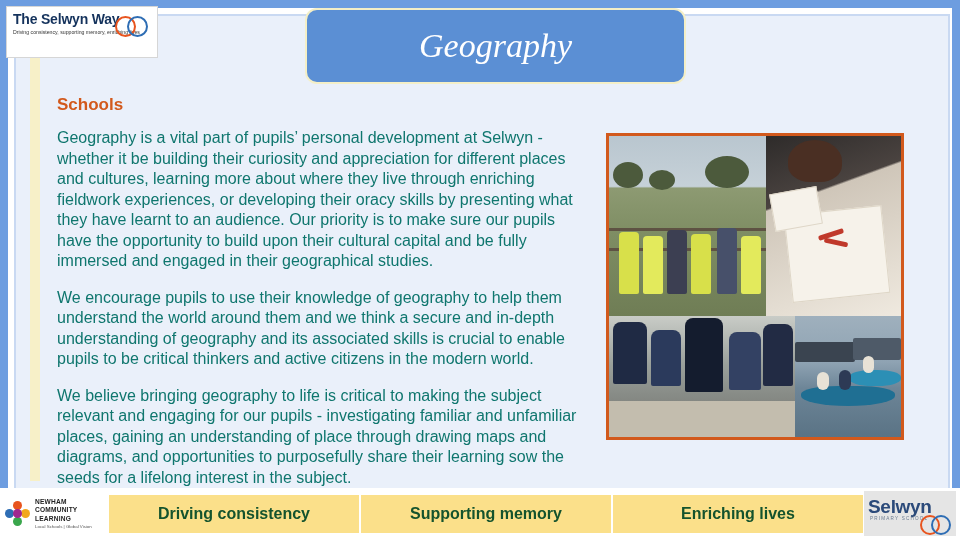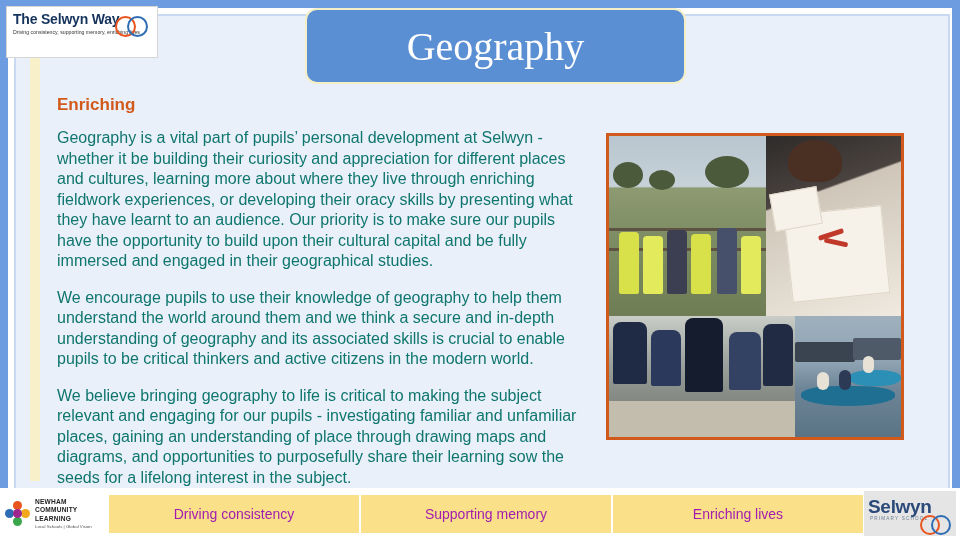--- a/index.html
+++ b/index.html
@@ -94,21 +94,22 @@
     background: #5b8fd4;
     border: 2px solid #f4efc7;
     border-radius: 12px;
     display: flex;
     align-items: center;
     justify-content: center;
     z-index: 30;
   }
   .title-text {
     font-family: "Liberation Serif", serif;
-    font-size: 40px;
+    font-style: italic;
+    font-size: 34px;
     color: #ffffff;
     font-weight: normal;
   }
 
   
   .left-stripe {
     position: absolute;
     left: 30px; top: 26px;
     width: 10px; height: 455px;
     background: #f7f0c8;
@@ -224,23 +225,23 @@
     position: absolute;
     top: 7px; height: 38px;
     background: #fbe08a;
     display: flex;
     align-items: center;
     justify-content: center;
     border-right: 1px solid #ffffff;
     box-sizing: border-box;
   }
   .strap span {
-    font-size: 14px;
-    font-weight: normal;
-    color: #a21caf;
+    font-size: 16px;
+    font-weight: bold;
+    color: #14532d;
   }
   .strap.s1 { left: 109px; width: 251px; }
   .strap.s2 { left: 361px; width: 251px; }
   .strap.s3 { left: 613px; width: 251px; }
 
   
   .newham {
     position: absolute;
     left: 2px; bottom: 4px;
     width: 100px; height: 45px;
@@ -337,21 +338,21 @@
     <div class="logo-rings">
       <div class="ring r1"></div>
       <div class="ring r2"></div>
     </div>
   </div>
 
   <div class="title-banner">
     <div class="title-text">Geography</div>
   </div>
 
-  <div class="overview-heading">Enriching</div>
+  <div class="overview-heading">Schools</div>
 
   <div class="body-col">
     <p>Geography is a vital part of pupils’ personal development at Selwyn - whether it be building their curiosity and appreciation for different places and cultures, learning more about where they live through enriching fieldwork experiences, or developing their oracy skills by presenting what they have learnt to an audience. Our priority is to make sure our pupils have the opportunity to build upon their cultural capital and be fully immersed and engaged in their geographical studies.</p>
     <p>We encourage pupils to use their knowledge of geography to help them understand the world around them and we think a secure and in-depth understanding of geography and its associated skills is crucial to enable pupils to be critical thinkers and active citizens in the modern world.</p>
     <p>We believe bringing geography to life is critical to making the subject relevant and engaging for our pupils - investigating familiar and unfamiliar places, gaining an understanding of place through drawing maps and diagrams, and opportunities to purposefully share their learning sow the seeds for a lifelong interest in the subject.</p>
   </div>
 
   <div class="collage">
 
     <div class="cell tl">

